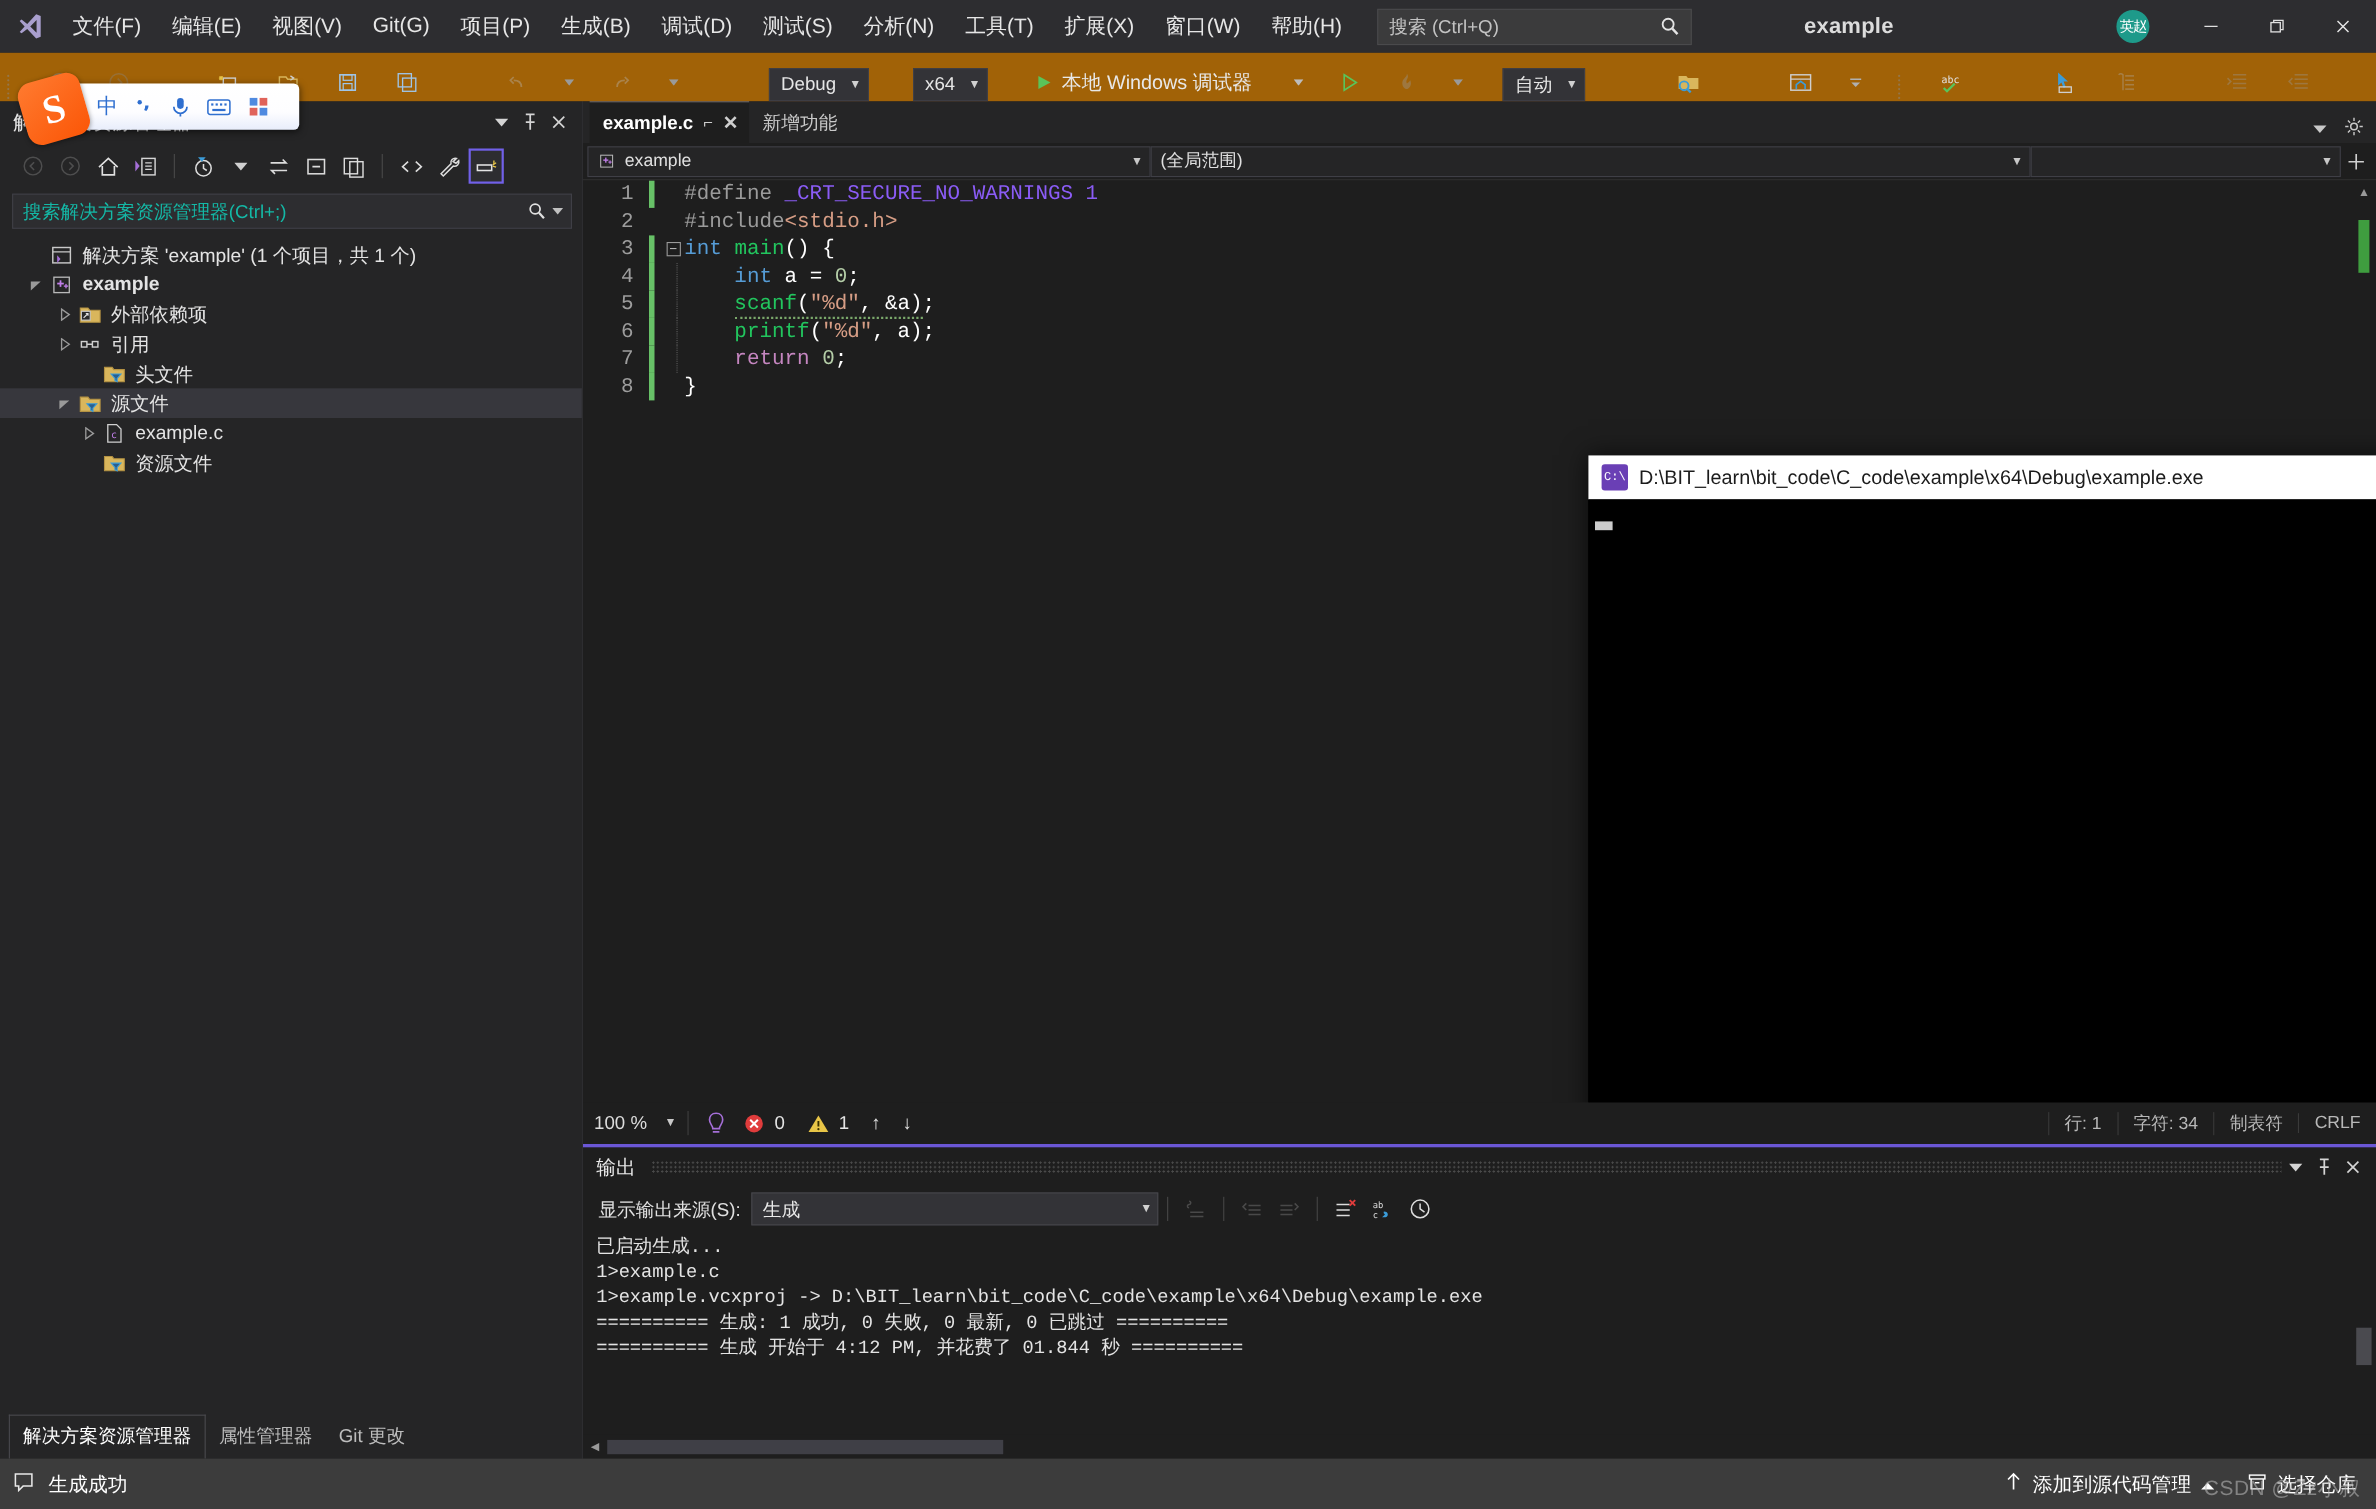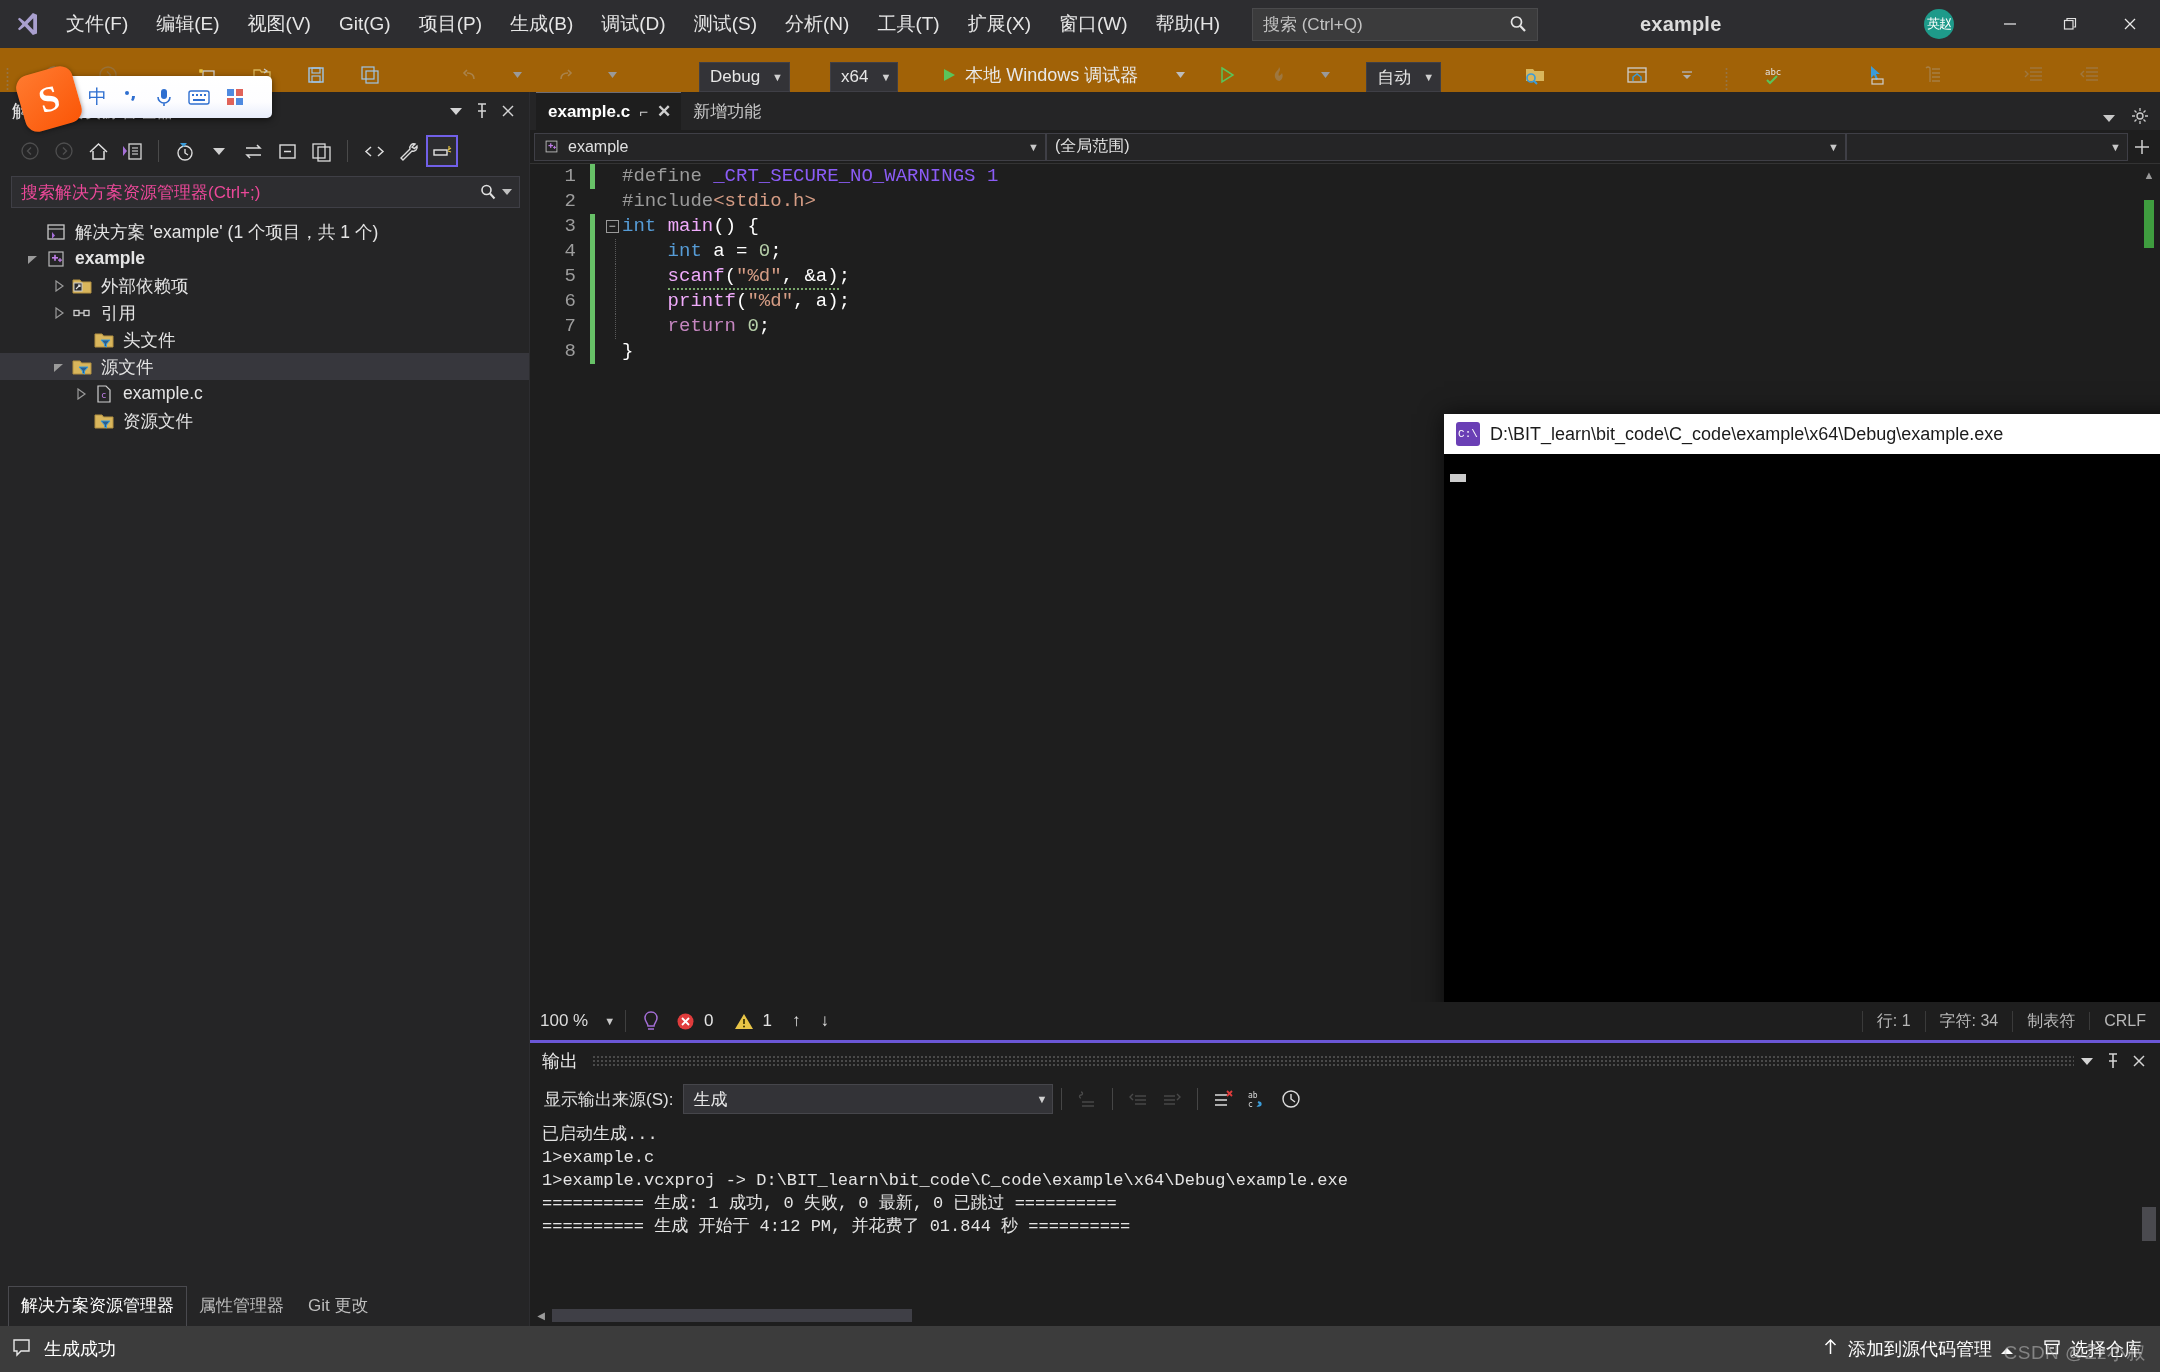--- a/index.html
+++ b/index.html
@@ -92,21 +92,21 @@
   .panel-btn { width:26px; height:26px; display:flex; align-items:center; justify-content:center; color:#d4d4d4; }
   .sol-toolbar { height:42px; display:flex; align-items:center; padding-left:14px; gap:2px; }
   .sol-ico { width:32px; height:32px; display:flex; align-items:center; justify-content:center; }
   .sol-ico.dis { opacity:.35; }
   .sol-ico.sel { border:2px solid #7160e8; background:#2d2d30; }
   .sol-sep { width:1px; height:22px; background:#4a4a4a; margin:0 8px; }
   .sol-search {
     height:32px; margin:4px 9px 6px 11px; background:#2d2d30; border:1px solid #3f3f46;
     display:flex; align-items:center; padding:0 4px 0 9px;
   }
-  .sol-search .sph { flex:1; font-size:17px; color:#ec4899; }
+  .sol-search .sph { flex:1; font-size:17px; color:#14b8a6; }
   .tree { flex:1; overflow:hidden; padding-top:4px; font-size:17.5px; }
   .trow { height:27px; display:flex; align-items:center; white-space:nowrap; color:#e4e4e4; }
   .trow.sel { background:#37373d; }
   .tw { width:22px; height:27px; display:flex; align-items:center; justify-content:center; }
   .ticon { width:24px; height:24px; margin-right:7px; display:flex; align-items:center; justify-content:center; }
   .bold { font-weight:bold; }
   .sol-tabs { height:46px; display:flex; align-items:flex-end; padding-left:8px; gap:0; }
   .sol-tab { font-size:17px; color:#bdbdbd; padding:7px 12px 9px; }
   .sol-tab.active { background:#252526; border:1px solid #4a4a4f; border-bottom:none; color:#ffffff; }
 
@@ -142,21 +142,21 @@
   .chmark { width:5px; height:25px; background:#67c167; margin-right:7px; }
   .chmark.off { background:transparent; }
   .fold { width:20px; display:flex; align-items:center; justify-content:center; }
   .foldbox { width:13px; height:13px; border:1px solid #9a9a9a; display:flex; align-items:center; justify-content:center; font-size:12px; color:#c9c9c9; line-height:1; }
   .guide { border-left:1px dotted #5a5a5a; height:25px; margin-left:6px; width:1px; }
   .ctext { white-space:pre; }
   .k-pp { color:#9b9b9b; }
   .k-ppid { color:#8b5cf6; }
   .k-inc { color:#d69d85; }
   .k-kw { color:#569cd6; }
-  .k-fn { color:#f0abfc; }
+  .k-fn { color:#22c55e; }
   .k-str { color:#d69d85; }
   .k-num { color:#b5cea8; }
   .k-pl { color:#ffffff; }
   .k-ctl { color:#c586c0; }
   .squig { border-bottom:2px dotted #7aa86b; padding-bottom:1px; }
 
   .scroll-right { width:22px; background:#1e1e1e; display:flex; flex-direction:column; align-items:center; }
   .sr-up, .sr-dn { width:22px; height:22px; display:flex; align-items:center; justify-content:center; color:#9a9a9a; font-size:11px; }
   .sr-track { flex:1; width:22px; position:relative; }
   .sr-green { position:absolute; top:14px; left:6px; width:10px; height:48px; background:#3f9d3f; }

